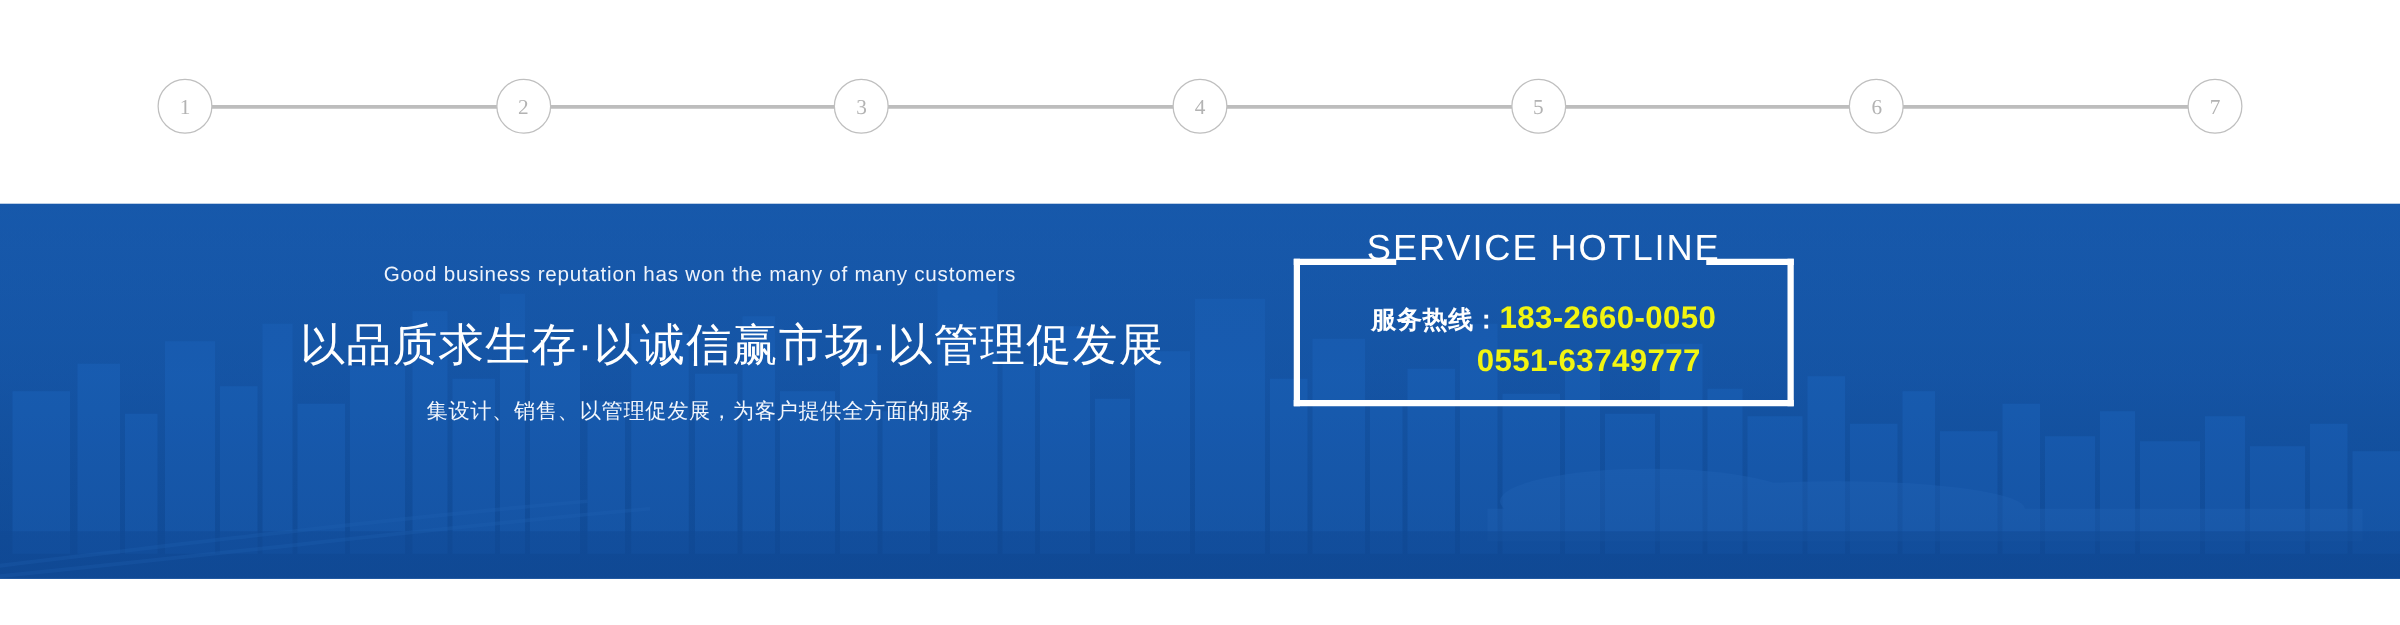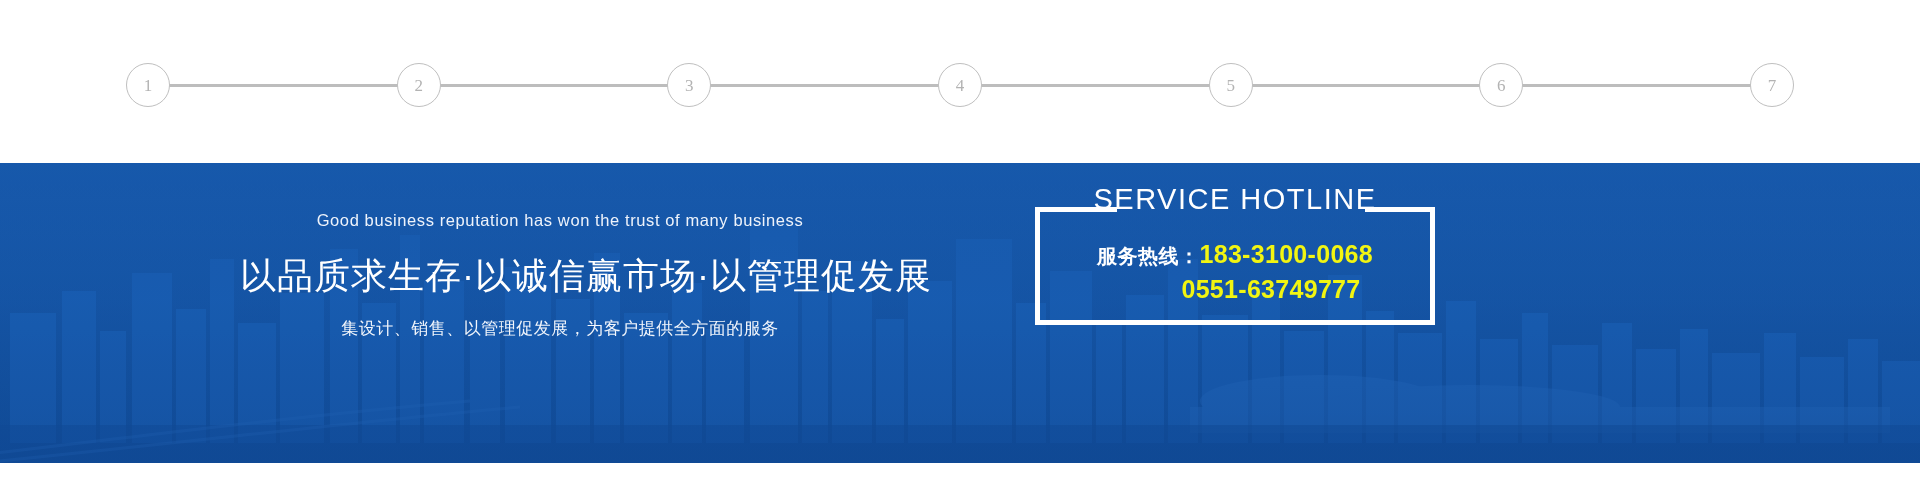--- a/index.html
+++ b/index.html
@@ -220,36 +220,36 @@
           <path d="M -20 292 C 180 268, 330 250, 470 238"></path>
           <path d="M -20 300 C 200 278, 360 258, 520 244"></path>
         </g>
       </svg>
     </div>
     <div class="band-wash"></div>
 
     <div class="promo-inner">
 
       <div class="slogan">
-        <div class="slogan-en">Good business  reputation has  won  the  trust  of  many  business</div>
+        <div class="slogan-en">Good business  reputation has  won  the  many  of  many  customers</div>
         <div class="slogan-cn">以品质求生存·以诚信赢市场·以管理促发展</div>
         <div class="slogan-sub">集设计、销售、以管理促发展，为客户提供全方面的服务</div>
       </div>
 
       <div class="hotline">
         <div class="hl-frame"></div>
         <div class="hl-top-left"></div>
         <div class="hl-top-right"></div>
 
         <div class="hl-title">SERVICE  HOTLINE</div>
 
         <div class="hl-rows">
           <div class="hl-row">
             <span class="hl-label">服务热线：</span>
-            <span class="hl-number">183-3100-0068</span>
+            <span class="hl-number">183-2660-0050</span>
           </div>
           <div class="hl-row hl-row-second">
             <span class="hl-number">0551-63749777</span>
           </div>
         </div>
       </div>
 
     </div>
   </div>
 

